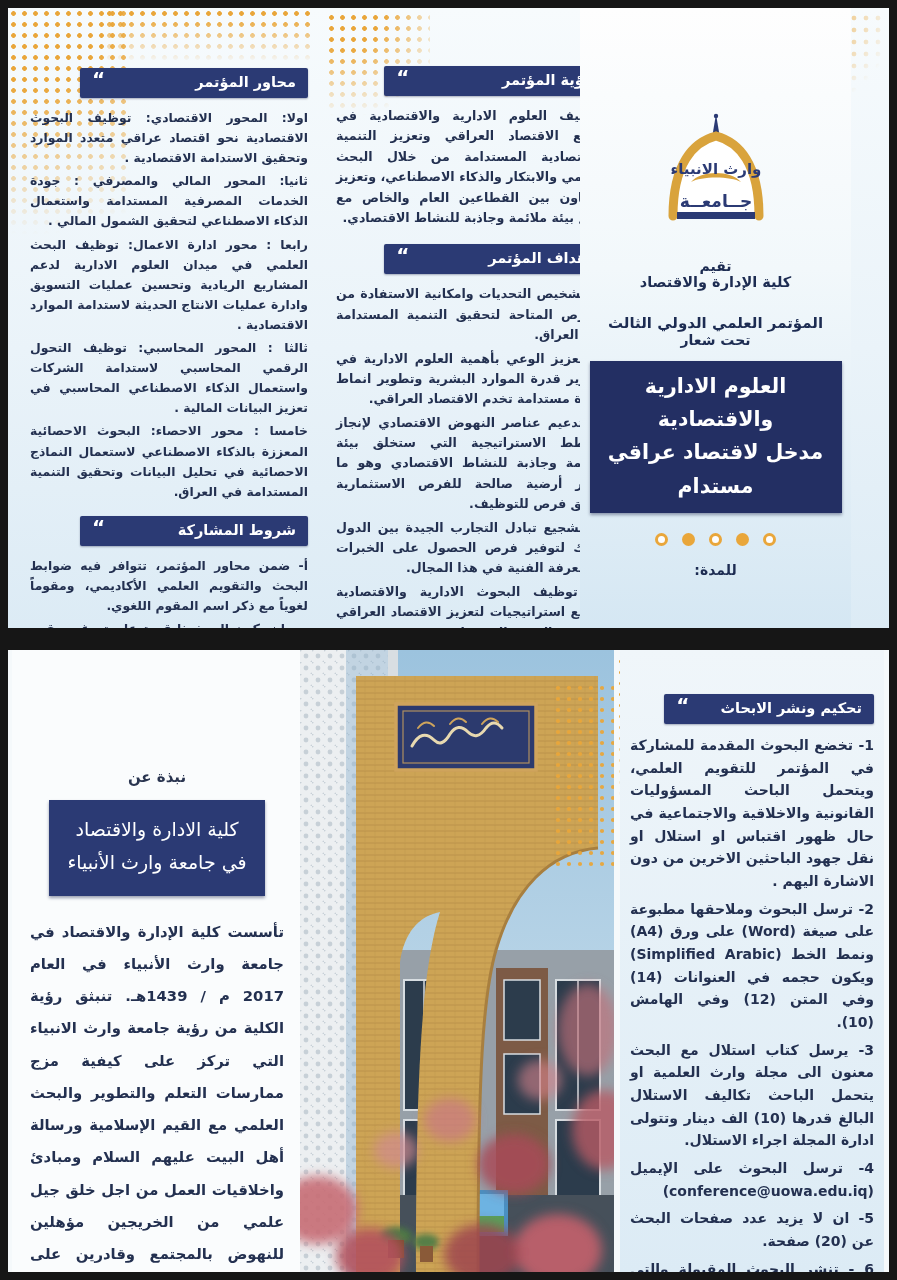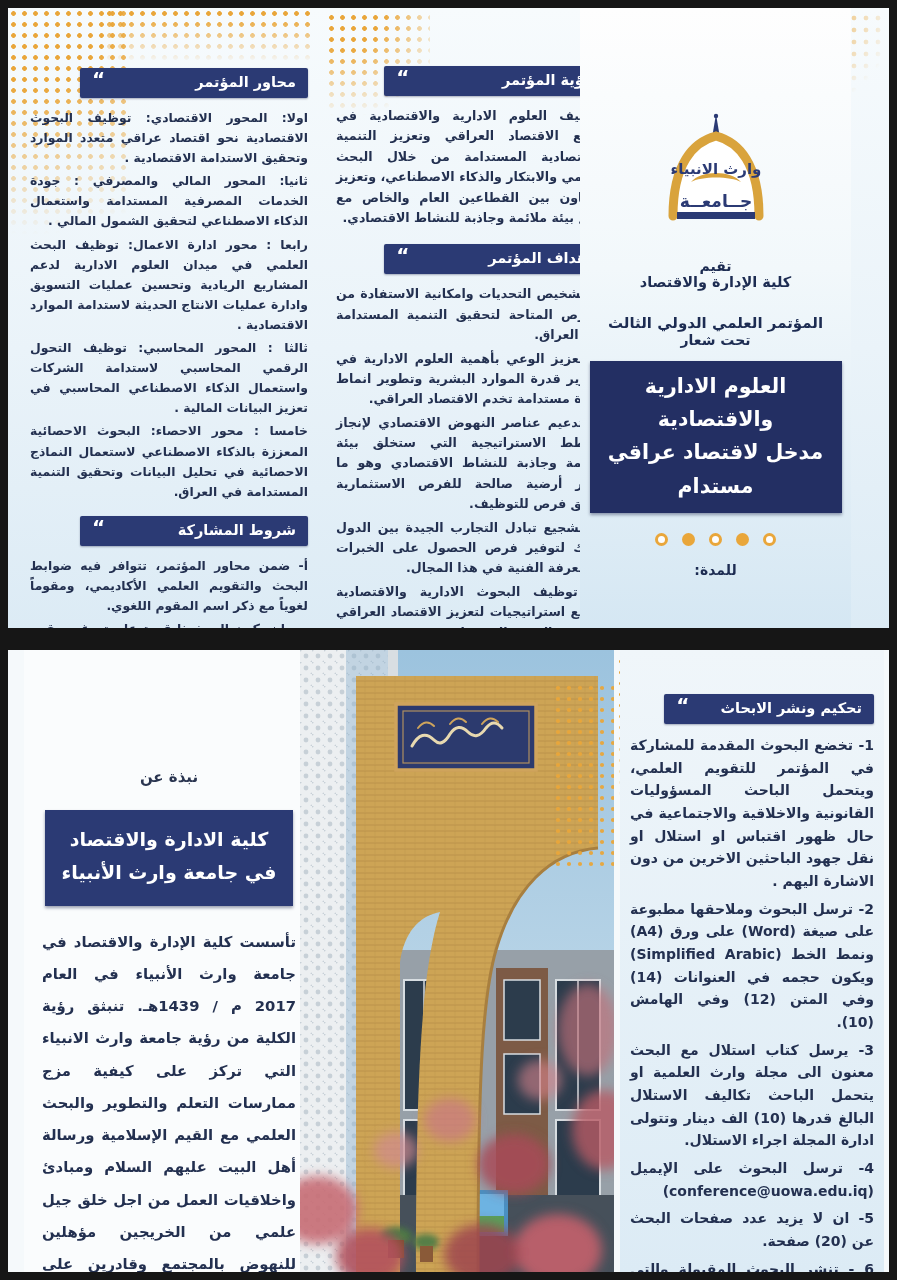--- a/index.html
+++ b/index.html
@@ -6,21 +6,21 @@
   body { background:#161616; font-family:"DejaVu Sans", sans-serif; }
   .page { position:relative; width:897px; height:1280px; background:#161616; overflow:hidden; margin:0 auto; }
   .panel { position:absolute; left:8px; width:881px; overflow:hidden; }
   .panel1 { top:8px; height:620px; background:linear-gradient(180deg,#f7fbfd 0%,#eaf3f9 55%,#dcebf5 100%); }
   .panel2 { top:650px; height:622px; background:#f5f9fb; }
 
   .col { position:absolute; top:0; height:100%; }
   .p1-left  { left:6px;   width:306px; padding:60px 12px 0 16px; }
   .p1-mid   { left:318px; width:284px; padding:58px 6px 0 10px; }
   .p1-cover { left:572px; width:271px; background:linear-gradient(180deg,#fefefe 0%,#f2f8fb 42%,#d5e7f3 100%); text-align:center; }
-  .p2-left  { left:16px;   width:288px; padding:118px 16px 0 18px; text-align:center; }
+  .p2-left  { left:4px;   width:288px; padding:118px 16px 0 18px; text-align:center; }
   .p2-photo { left:292px; width:314px; }
   .p2-right { left:612px; width:264px; padding:44px 10px 0 10px; }
   .sec-header {
     display:flex; direction:rtl; justify-content:space-between; align-items:center;
     background:#2b3a74; color:#fff; border-radius:2px;
     padding:6px 12px 8px; margin:0 0 10px auto; width:82%;
     font-size:14.5px; font-weight:700; box-shadow:0 1px 2px rgba(20,30,70,.35);
   }
   .sec-header .q { color:#fff; font-size:20px; line-height:10px; transform:translateY(-3px); }
   .body-text { direction:rtl; text-align:justify; color:#233050; font-size:12.4px; font-weight:700; line-height:1.62; }
@@ -45,22 +45,22 @@
   .title-box { margin:13px auto 0; width:252px; background:#232f63; color:#fff; padding:9px 6px 10px;
                font-size:20.5px; font-weight:700; line-height:1.62; direction:rtl; box-shadow:0 2px 3px rgba(10,20,60,.4); }
   .dots-row { margin-top:20px; display:flex; justify-content:center; gap:14px; }
   .dot { width:13px; height:13px; border-radius:50%; }
   .dot.filled  { background:#e9a63a; }
   .dot.outline { border:3px solid #e9a63a; background:#fdfdfd; }
   .duration-label { margin-top:16px; font-size:14px; font-weight:700; color:#1d2c52; direction:rtl; }
 
   
   .about-intro { font-size:15px; font-weight:700; color:#2a3550; direction:rtl; }
-  .about-title { margin:24px auto 0; width:248px; background:#2b3a74; color:#fff; padding:13px 8px 16px;
-                 font-size:19px; font-weight:700; line-height:1.75; direction:rtl; box-shadow:0 2px 3px rgba(10,20,60,.4); }
+  .about-title { margin:14px auto 0; width:216px; background:#2b3a74; color:#fff; padding:13px 8px 16px;
+                 font-size:19px; font-weight:400; line-height:1.75; direction:rtl; box-shadow:0 2px 3px rgba(10,20,60,.4); }
   .about-text { margin-top:20px; direction:rtl; text-align:justify; color:#233050; font-size:14.8px; font-weight:700; line-height:2.18; }
 
   
   .p2-right .body-text { font-size:14px; }
   .p2-right .body-text p { margin-bottom:5px; }
 
   .photo-svg { display:block; width:314px; height:622px; }
 </style>
 </head>
 <body>

